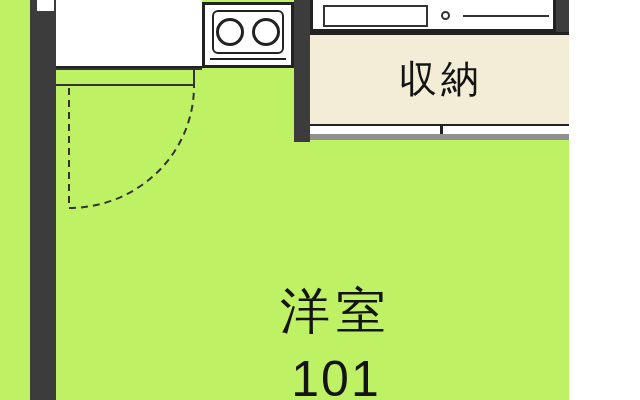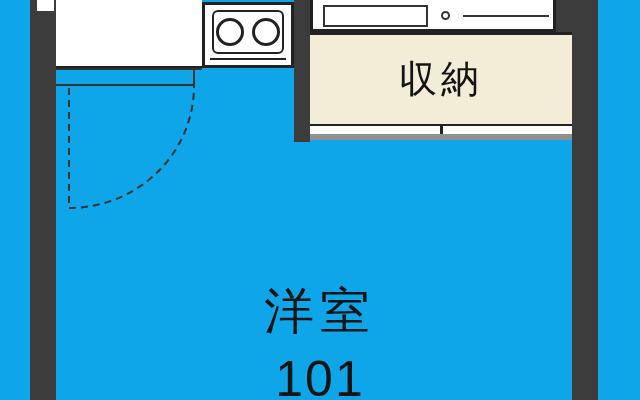--- a/index.html
+++ b/index.html
@@ -1,20 +1,20 @@
 <!DOCTYPE html>
 <html style="--wall: #3c3c3c; --closet-bg: #f3edd8; --line: #222222; --text: #141414; --shadow: #909090;"><head>
 <meta charset="utf-8">
 <style>
   html, body { margin: 0; padding: 0; background: #ffffff; }
   #stage {
     position: relative;
-    width: 640px; height: 400px;
+    width: 569px; height: 400px;
     overflow: hidden;
-    background: #0ea5e9;
+    background: #bef264;
     font-family: "Liberation Sans", "DejaVu Sans", sans-serif;
   }
   .abs { position: absolute; box-sizing: border-box; }
   .wall { background: var(--wall, #3c3c3c); }
 
   
   .counter { background: #fff; border-bottom: 2px solid var(--line, #222); }
 
   
   .stove { background: #fff; border: 3px solid var(--line, #222); }
@@ -59,21 +59,21 @@
   }
   .closet-handle { position: absolute; left: calc(50% - 1.5px); top: 0; width: 3px; height: 8px; background: var(--line, #222); }
 
   
   .hline { border-top: 2px solid #333; }
   .vline { border-left: 2px solid #333; }
 
   
   .room-label, .room-number {
     position: absolute;
-    left: 96px; width: 448px;
+    left: 112px; width: 448px;
     text-align: center;
     color: var(--text, #141414);
     font-size: 50px;
     font-weight: 500;
     letter-spacing: 6px;
     line-height: 1;
   }
 </style>
 </head>
 <body>

